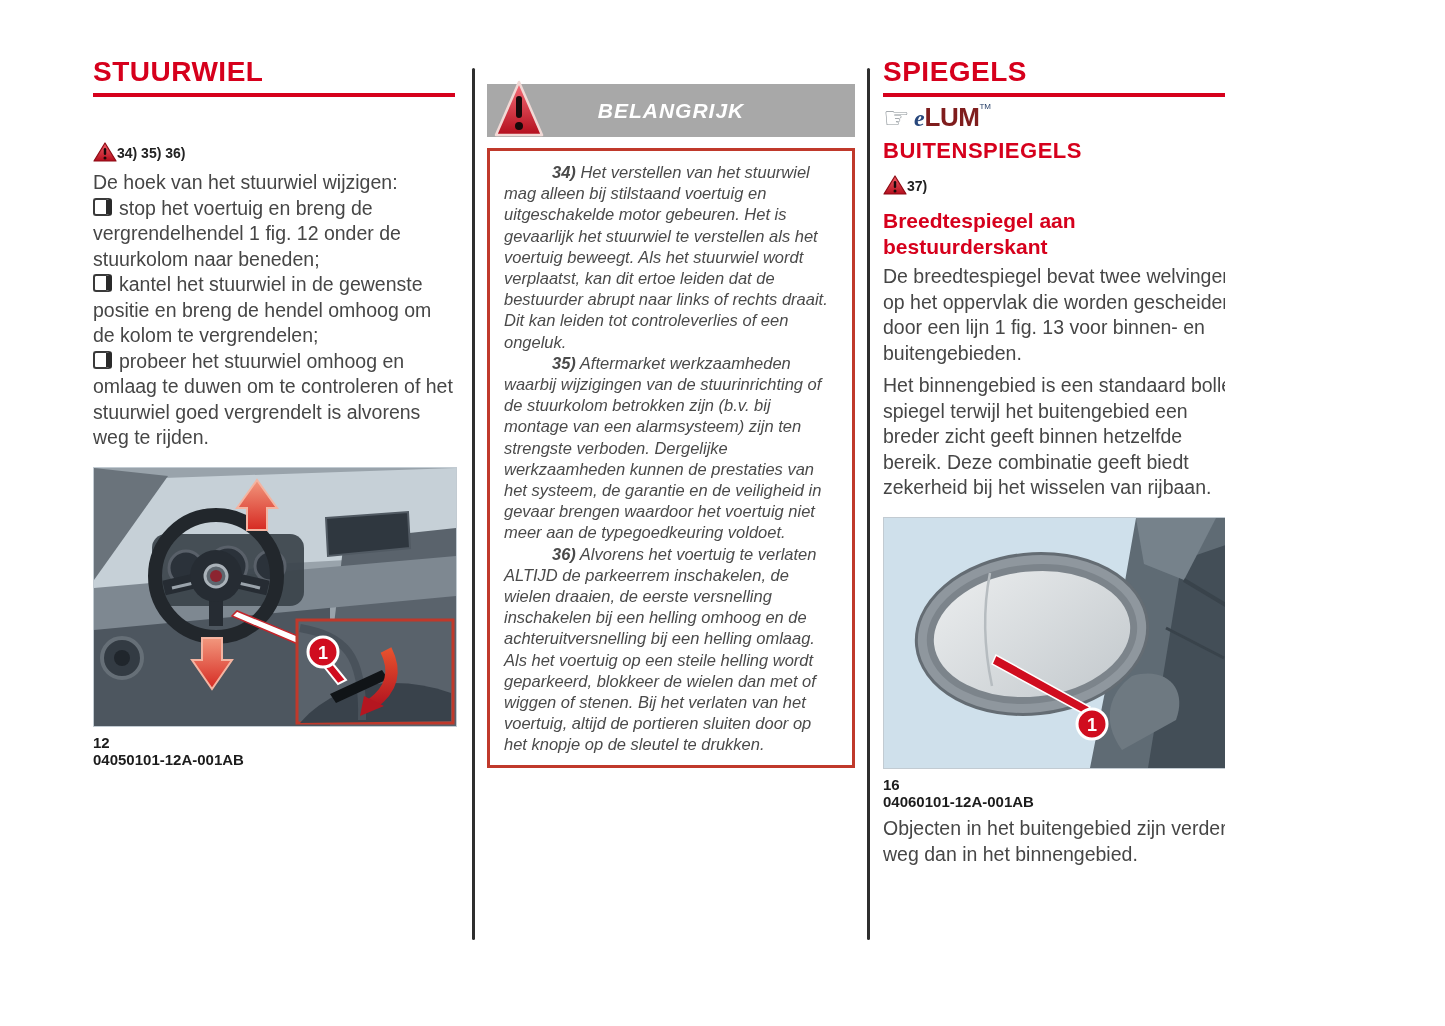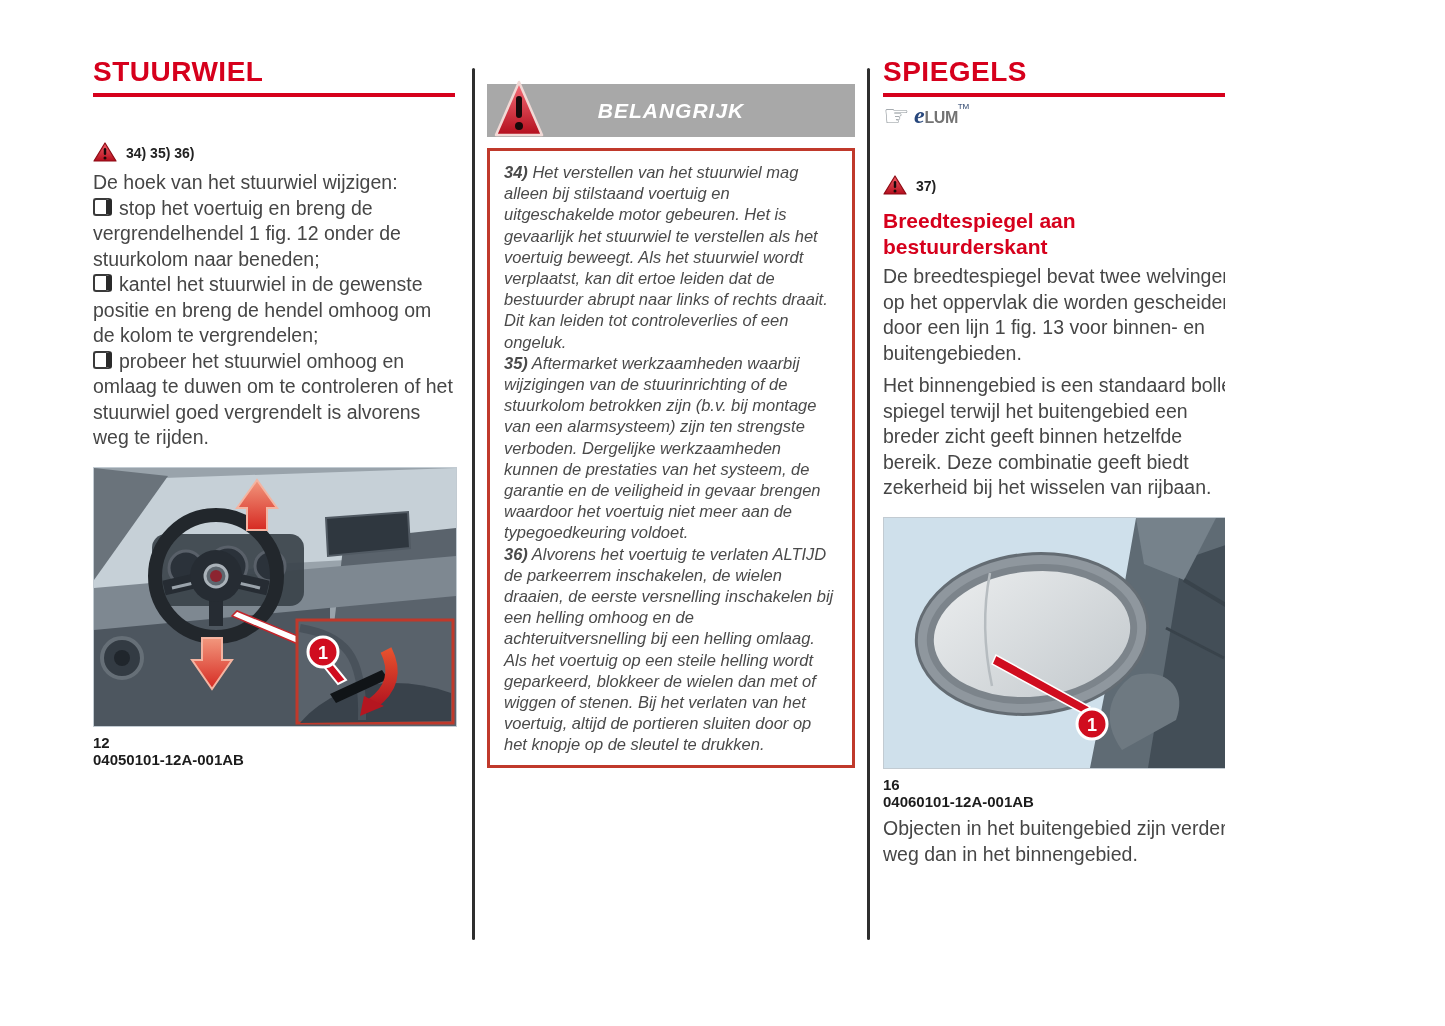--- a/index.html
+++ b/index.html
@@ -13,47 +13,47 @@
 
   .divider{position:absolute;top:68px;width:3px;height:872px;background:#2e2e2e;border-radius:2px;}
 
   .h1{margin:0;font-size:28px;font-weight:bold;color:#d6001c;letter-spacing:.5px;
       border-bottom:4px solid #d6001c;padding-bottom:5px;}
   .h2{margin:0;font-size:22px;font-weight:bold;color:#d6001c;letter-spacing:.5px;}
   .h3{margin:0;font-size:21px;font-weight:bold;color:#d6001c;line-height:26px;}
 
   .abs{position:absolute;left:0;right:0;}
 
-  .warn-row{display:flex;align-items:center;gap:9px;}
+  .warn-row{display:flex;align-items:center;}
   .warn-refs{font-size:14px;font-weight:bold;color:#222;}
 
   .body-text{font-size:19.5px;line-height:25.5px;color:#464646;}
   .body-text p{margin:0;}
   .col-right .body-text p{margin-bottom:7px;}
 
   .sq{display:inline-block;width:11px;height:14px;border:2px solid #3a3a3a;border-right:6px solid #2a2a2a;
       border-radius:3px;margin-right:7px;vertical-align:-1px;}
 
   .figure{position:relative;}
   .figure svg{display:block;border:1px solid #c2cbd2;}
   .caption{display:flex;justify-content:space-between;align-items:baseline;margin-top:7px;
            font-size:15px;font-weight:bold;color:#1c1c1c;flex-direction:column;}
 
   .banner{position:relative;height:53px;background:#a8a8a8;display:flex;align-items:center;justify-content:center;}
   .banner .tri{position:absolute;left:6px;top:-6px;}
   .banner-label{color:#fff;font-weight:bold;font-style:italic;font-size:21px;letter-spacing:1px;}
 
   .warn-box{border:3px solid #c0392b;padding:11px 14px 9px 14px;}
   .warn-box p{margin:0;font-style:italic;font-size:16.5px;line-height:21.2px;color:#4a4a4a;}
-  .warn-box b{font-style:italic;}
+  .warn-box b{font-style:italic;margin-left:48px;}
 
   .elum{display:flex;align-items:center;gap:4px;cursor:pointer;}
   .elum .hand{font-size:30px;color:#8d9499;line-height:22px;}
   .elum .e{font-family:"Liberation Serif",serif;font-style:italic;font-weight:bold;font-size:24px;color:#27477c;}
-  .elum .lum{font-weight:bold;font-size:16px;letter-spacing:-.5px;color:#737373;text-align:right;}
+  .elum .lum{font-weight:bold;font-size:26px;letter-spacing:-.5px;color:#7f1d1d;text-align:right;}
   .elum .tm{font-size:8px;color:#243d66;vertical-align:top;}
 
   .sidebar-tab{position:absolute;left:1268px;width:210px;height:90px;background:#fff;
                border:3px solid #454545;border-radius:18px 0 0 18px;box-sizing:border-box;cursor:pointer;}
   .sidebar-tab.active{background:#d6001c;border-color:#a50014;}
   .tab-icon{position:absolute;left:22px;top:14px;}
 
   .page-num{position:absolute;left:1272px;top:956px;font-size:26px;font-weight:bold;color:#111;}
 </style>
 </head>
@@ -169,20 +169,21 @@
   </div>
 
   <div class="col col-right">
     <h1 class="h1 abs" style="top:0;">SPIEGELS</h1>
 
     <div class="elum abs" style="top:46px;">
       <span class="hand">☞</span>
       <span><span class="e">e</span><span class="lum">LUM</span><span class="tm">TM</span></span>
     </div>
 
+    <h2 class="h2 abs" style="top:82px;">BUITENSPIEGELS</h2>
 
     <div class="warn-row abs" style="top:119px;">
       <svg width="24" height="21" viewBox="0 0 24 21">
         <defs>
             <linearGradient id="tg3" x1="0" y1="0" x2="0" y2="1">
           <stop offset="0" stop-color="#f3606a"></stop>
               <stop offset="1" stop-color="#b30d1c"></stop>
             </linearGradient>
           </defs>
         <path d="M12 1 L23 19 L1 19 Z" fill="url(#tg3)" stroke="#8e0a14" stroke-width="1.2" stroke-linejoin="round"></path>

